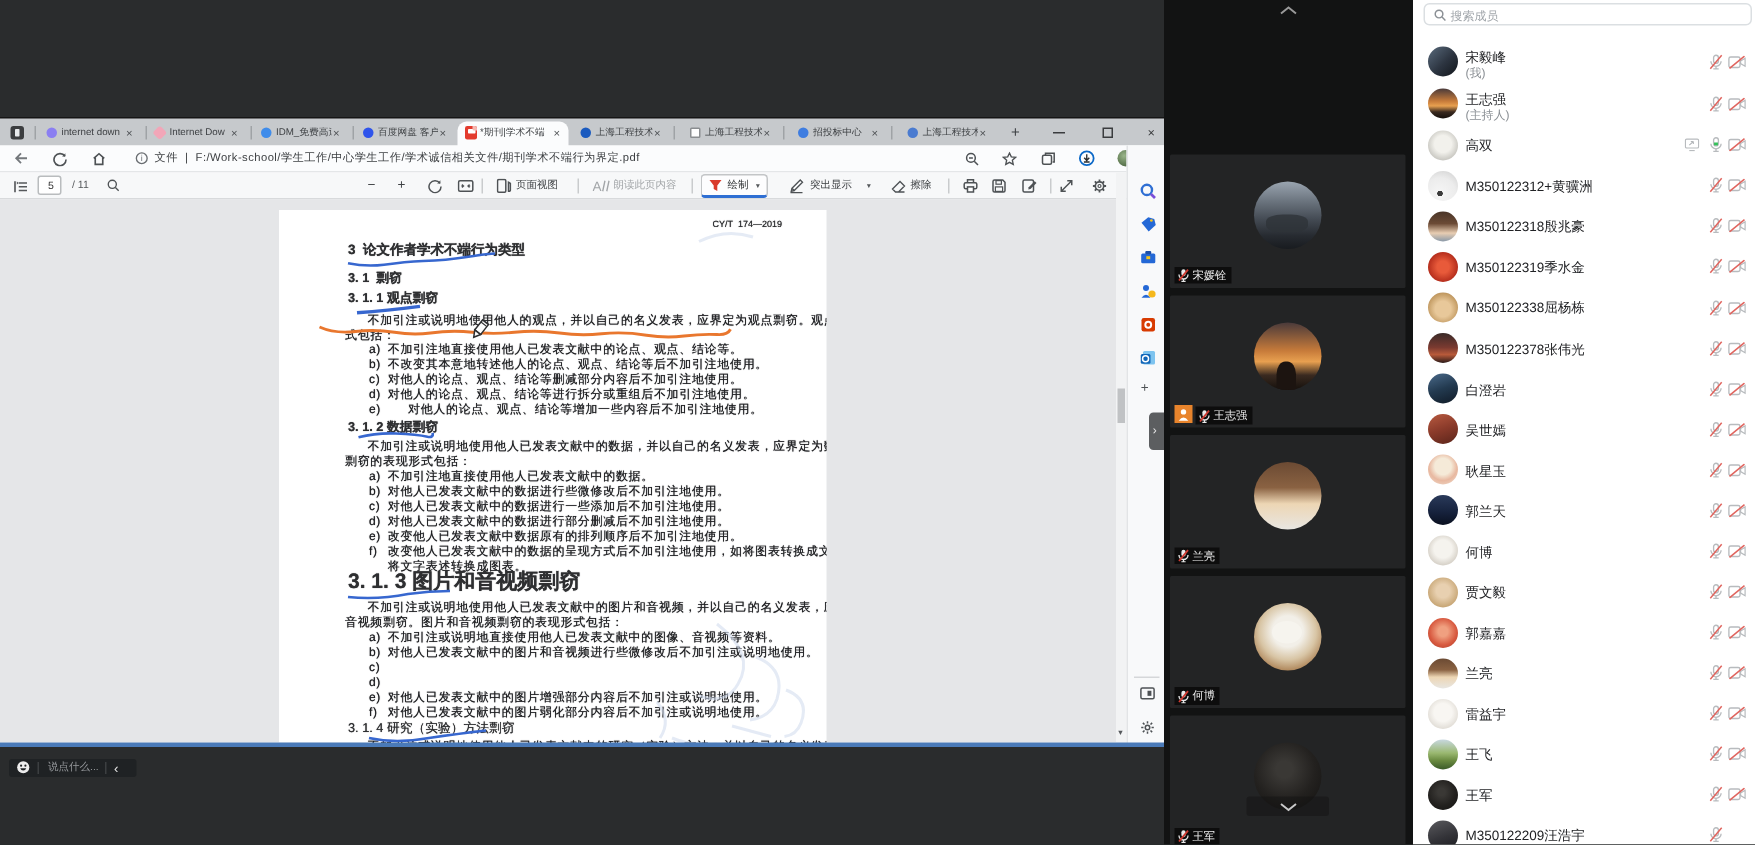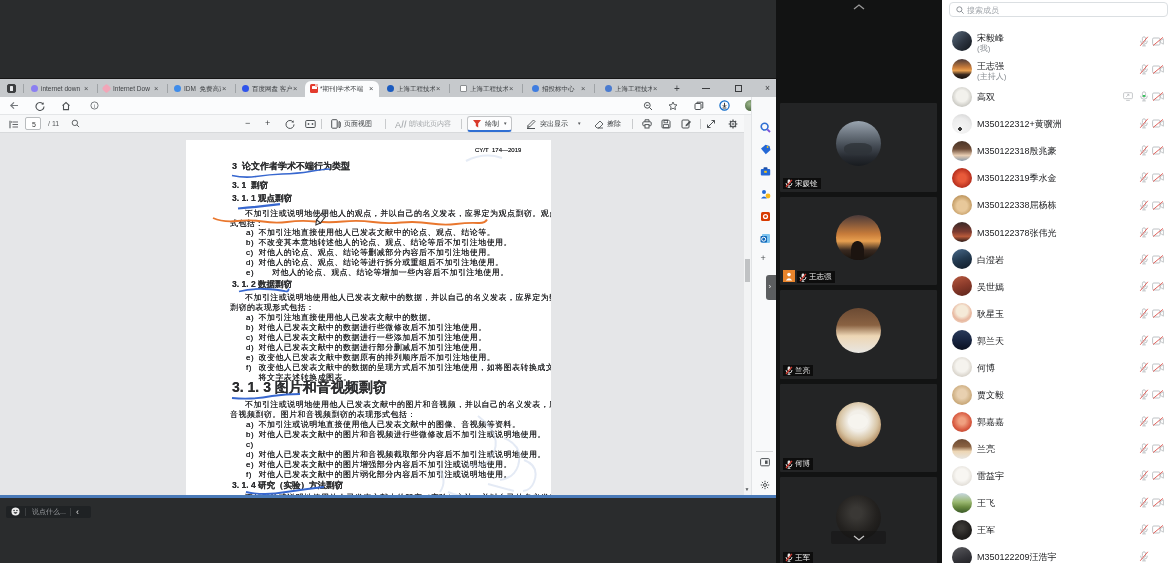--- a/index.html
+++ b/index.html
@@ -64,20 +64,21 @@
           <path d="M8.3 3.2A4 4 0 1 0 9 5.4" stroke="#4e5255" stroke-width="1.1" fill="none"></path>
           <path d="M8.6 1.2v2.2H6.4" fill="#4e5255"></path>
         </svg>
 <svg class="abs" style="left:61px;top:4px" width="10" height="10" viewBox="0 0 10 10">
           <path d="M1.5 4.6L5 1.5l3.5 3.1M2.5 4.2V8.6h5V4.2" stroke="#4e5255" stroke-width="1.1" fill="none"></path>
         </svg>
 <svg class="abs" style="left:90px;top:4.5px" width="9" height="9" viewBox="0 0 10 10">
           <circle cx="5" cy="5" r="4" stroke="#6a6e72" fill="none"></circle>
           <text x="5" y="7.3" font-size="6.5" text-anchor="middle" fill="#6a6e72">i</text>
         </svg>
+<div class="txt" style="left:103px;top:4.5px;font-size:7.5px;color:#3c3f42;letter-spacing:0.3px">文件&nbsp;&nbsp;|&nbsp;&nbsp;F:/Work-school/学生工作/中心学生工作/学术诚信相关文件/期刊学术不端行为界定.pdf</div>
 <svg class="abs" style="left:643px;top:4px" width="10" height="10" viewBox="0 0 10 10">
           <circle cx="4.3" cy="4.3" r="2.9" stroke="#4e5255" fill="none"></circle>
           <path d="M6.5 6.5L9 9M3 4.3h2.6" stroke="#4e5255" stroke-width="1"></path>
         </svg>
 <svg class="abs" style="left:668px;top:4px" width="10" height="10" viewBox="0 0 10 10">
           <path d="M5 1l1.2 2.6 2.8.3-2.1 1.9.6 2.8L5 7.2 2.5 8.6l.6-2.8L1 3.9l2.8-.3z" stroke="#4e5255" stroke-width="0.9" fill="none"></path>
         </svg>
 <svg class="abs" style="left:694px;top:4px" width="10" height="10" viewBox="0 0 10 10">
           <rect x="1" y="2.5" width="6" height="6" rx="1" stroke="#4e5255" fill="none"></rect>
           <path d="M3 2.5V1.2h5.8V7h-1" stroke="#4e5255" fill="none"></path>
@@ -207,26 +208,25 @@
 <div class="txt" style="left:72.5px;top:233.5px;font-size:8px;color:#202124;letter-spacing:0.45px">将文字表述转换成图表。</div>
 <div class="txt" style="left:46px;top:239px;font-size:14px;color:#2e2f31;font-weight:bold">3. 1. 3&nbsp;图片和音视频剽窃</div>
 <div class="txt" style="left:59px;top:260.8px;font-size:8px;color:#202124;letter-spacing:0.45px">不加引注或说明地使用他人已发表文献中的图片和音视频，并以自己的名义发表，应界定为图片和</div>
 <div class="txt" style="left:44px;top:270.8px;font-size:8px;color:#202124;letter-spacing:0.45px">音视频剽窃。图片和音视频剽窃的表现形式包括：</div>
 <div class="txt" style="left:60px;top:280.8px;font-size:8px;color:#202124;letter-spacing:0.45px">a)</div>
 <div class="txt" style="left:72.5px;top:280.8px;font-size:8px;color:#202124;letter-spacing:0.45px">不加引注或说明地直接使用他人已发表文献中的图像、音视频等资料。</div>
 <div class="txt" style="left:60px;top:290.8px;font-size:8px;color:#202124;letter-spacing:0.45px">b)</div>
 <div class="txt" style="left:72.5px;top:290.8px;font-size:8px;color:#202124;letter-spacing:0.45px">对他人已发表文献中的图片和音视频进行些微修改后不加引注或说明地使用。</div>
 <div class="txt" style="left:60px;top:300.8px;font-size:8px;color:#202124;letter-spacing:0.45px">c)</div>
 <div class="txt" style="left:60px;top:310.8px;font-size:8px;color:#202124;letter-spacing:0.45px">d)</div>
-<div class="txt" style="left:72.5px;top:310.8px;font-size:8px;color:#202124;letter-spacing:0.45px">对他人已发表文献中的图片和音视频截取部分内容后不加引注或说明地使用。</div>
 <div class="txt" style="left:60px;top:320.8px;font-size:8px;color:#202124;letter-spacing:0.45px">e)</div>
 <div class="txt" style="left:72.5px;top:320.8px;font-size:8px;color:#202124;letter-spacing:0.45px">对他人已发表文献中的图片增强部分内容后不加引注或说明地使用。</div>
 <div class="txt" style="left:60px;top:330.8px;font-size:8px;color:#202124;letter-spacing:0.45px">f)</div>
 <div class="txt" style="left:72.5px;top:330.8px;font-size:8px;color:#202124;letter-spacing:0.45px">对他人已发表文献中的图片弱化部分内容后不加引注或说明地使用。</div>
-<div class="txt" style="left:46px;top:341.0px;font-size:8.5px;color:#2e2f31;font-weight:bold">3. 1. 4&nbsp;研究（实验）方法剽窃</div>
+<div class="txt" style="left:46px;top:341.0px;font-size:8.5px;color:#2e2f31;font-weight:normal">3. 1. 4&nbsp;研究（实验）方法剽窃</div>
 <div class="txt" style="left:59px;top:353.7px;font-size:8px;color:#202124;letter-spacing:0.45px">不加引注或说明地使用他人已发表文献中的研究（实验）方法，并以自己的名义发表，应界定为研</div>
 </div>
 <svg class="abs" style="left:186px;top:139.5px" width="365" height="356" viewBox="0 0 365 356">
 <g stroke="#cfdaed" fill="none" stroke-width="2" opacity="0.55">
 <path d="M280 21 q18 -9 36 -3"></path>
 <path d="M292 276 q26 20 14 40 q-8 14 -26 8"></path>
 <path d="M318 298 q20 8 14 28 q-4 12 -18 14"></path>
 <path d="M338 320 q16 6 10 22 q-3 8 -11 9"></path>
 <path d="M252 328 q10 12 2 24"></path>
 <path d="M302 344 l26 7"></path>

